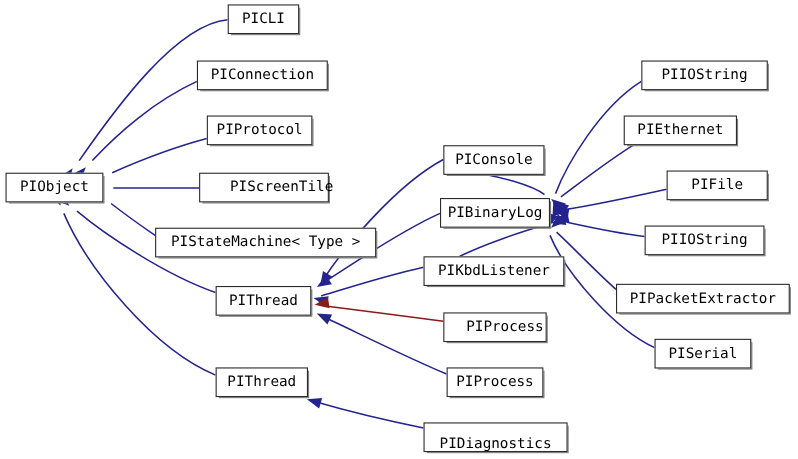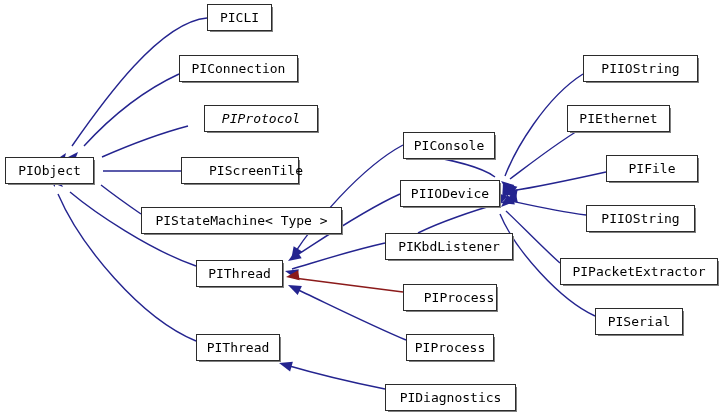--- a/index.html
+++ b/index.html
@@ -95,51 +95,51 @@
     </svg>
 <div class="node" style="left: 5px; top: 157px; width: 89px; height: 27px;">
       <span class="node-label">PIObject</span>
     </div>
     <div class="node" style="left: 207px; top: 4px; width: 65px; height: 27px;">
       <span class="node-label">PICLI</span>
     </div>
     <div class="node" style="left: 179px; top: 55px; width: 119px; height: 27px;">
       <span class="node-label">PIConnection</span>
     </div>
-    <div class="node" style="left: 204px; top: 105px; width: 114px; height: 27px; font-style: italic;">
+    <div class="node" style="left: 188px; top: 105px; width: 96px; height: 27px;">
       <span class="node-label">PIProtocol</span>
     </div>
     <div class="node" style="left: 181px; top: 157px; width: 118px; height: 27px; padding-left: 32px;">
       <span class="node-label">PIScreenTile</span>
     </div>
     <div class="node" style="left: 141px; top: 207px; width: 201px; height: 27px;">
       <span class="node-label">PIStateMachine&lt; Type &gt;</span>
     </div>
     <div class="node" style="left: 196px; top: 260px; width: 87px; height: 27px;">
       <span class="node-label">PIThread</span>
     </div>
     <div class="node" style="left: 196px; top: 334px; width: 84px; height: 27px;">
       <span class="node-label">PIThread</span>
     </div>
     <div class="node" style="left: 403px; top: 132px; width: 92px; height: 27px;">
       <span class="node-label">PIConsole</span>
     </div>
     <div class="node" style="left: 400px; top: 180px; width: 100px; height: 27px;">
-      <span class="node-label">PIIODevice</span>
+      <span class="node-label">PIBinaryLog</span>
     </div>
     <div class="node" style="left: 385px; top: 233px; width: 128px; height: 27px;">
       <span class="node-label">PIKbdListener</span>
     </div>
     <div class="node" style="left: 403px; top: 284px; width: 94px; height: 27px; padding-left: 18px;">
       <span class="node-label">PIProcess</span>
     </div>
     <div class="node" style="left: 406px; top: 334px; width: 88px; height: 27px;">
       <span class="node-label">PIProcess</span>
     </div>
-    <div class="node" style="left: 385px; top: 384px; width: 131px; height: 27px;">
+    <div class="node" style="left: 385px; top: 384px; width: 131px; height: 27px; align-items: flex-end;">
       <span class="node-label">PIDiagnostics</span>
     </div>
     <div class="node" style="left: 583px; top: 55px; width: 115px; height: 27px;">
       <span class="node-label">PIIOString</span>
     </div>
     <div class="node" style="left: 567px; top: 105px; width: 103px; height: 27px;">
       <span class="node-label">PIEthernet</span>
     </div>
     <div class="node" style="left: 606px; top: 155px; width: 92px; height: 27px;">
       <span class="node-label">PIFile</span>

